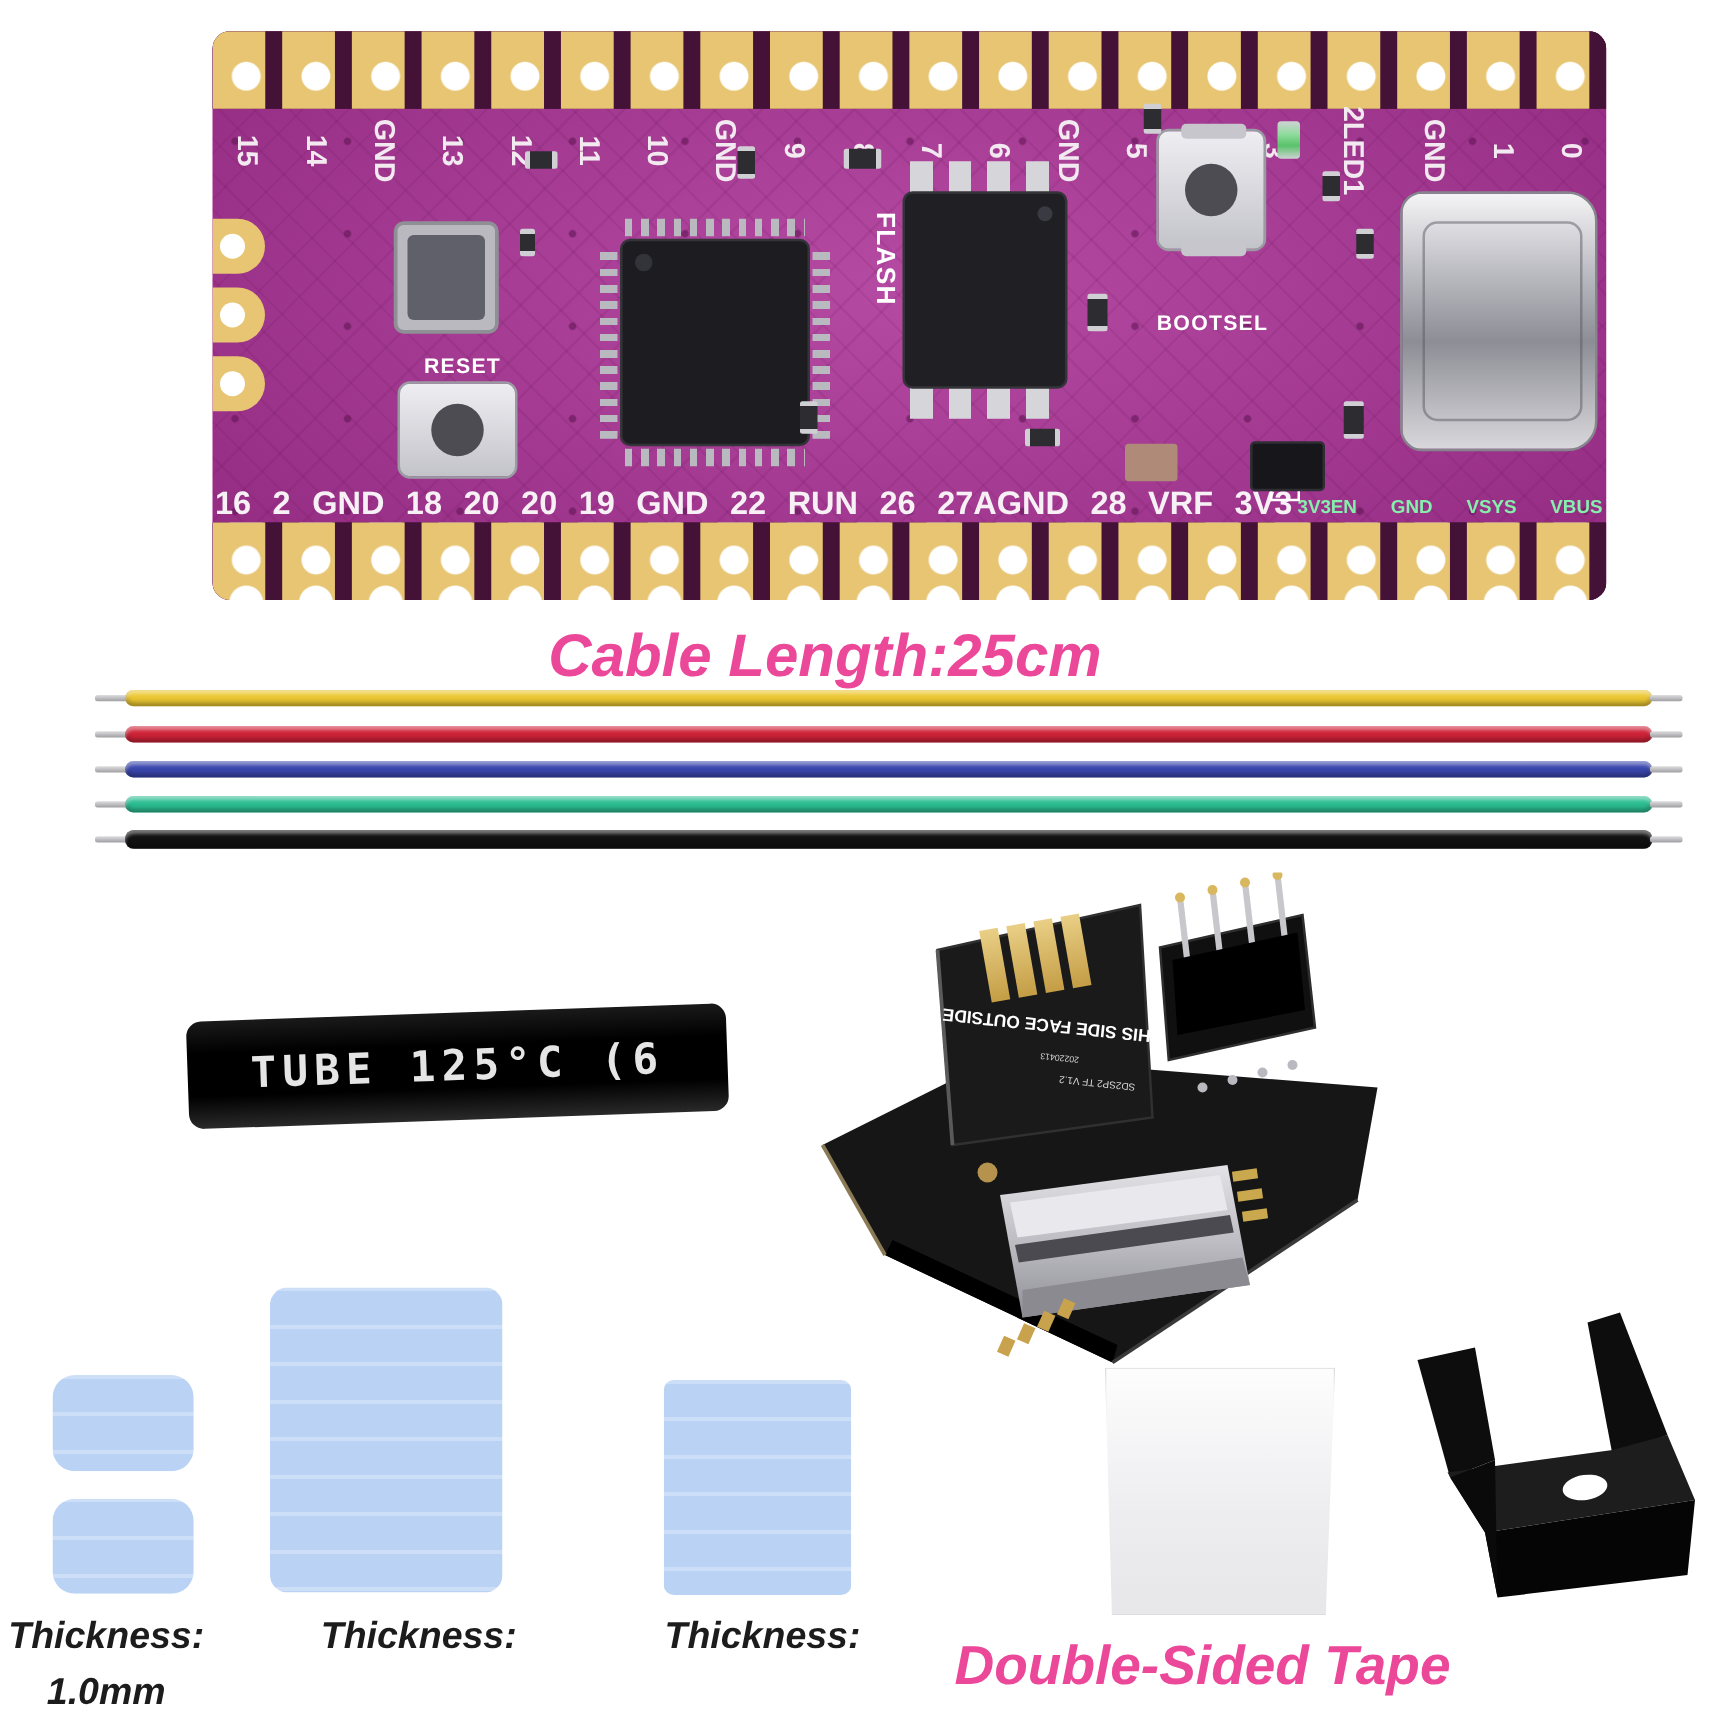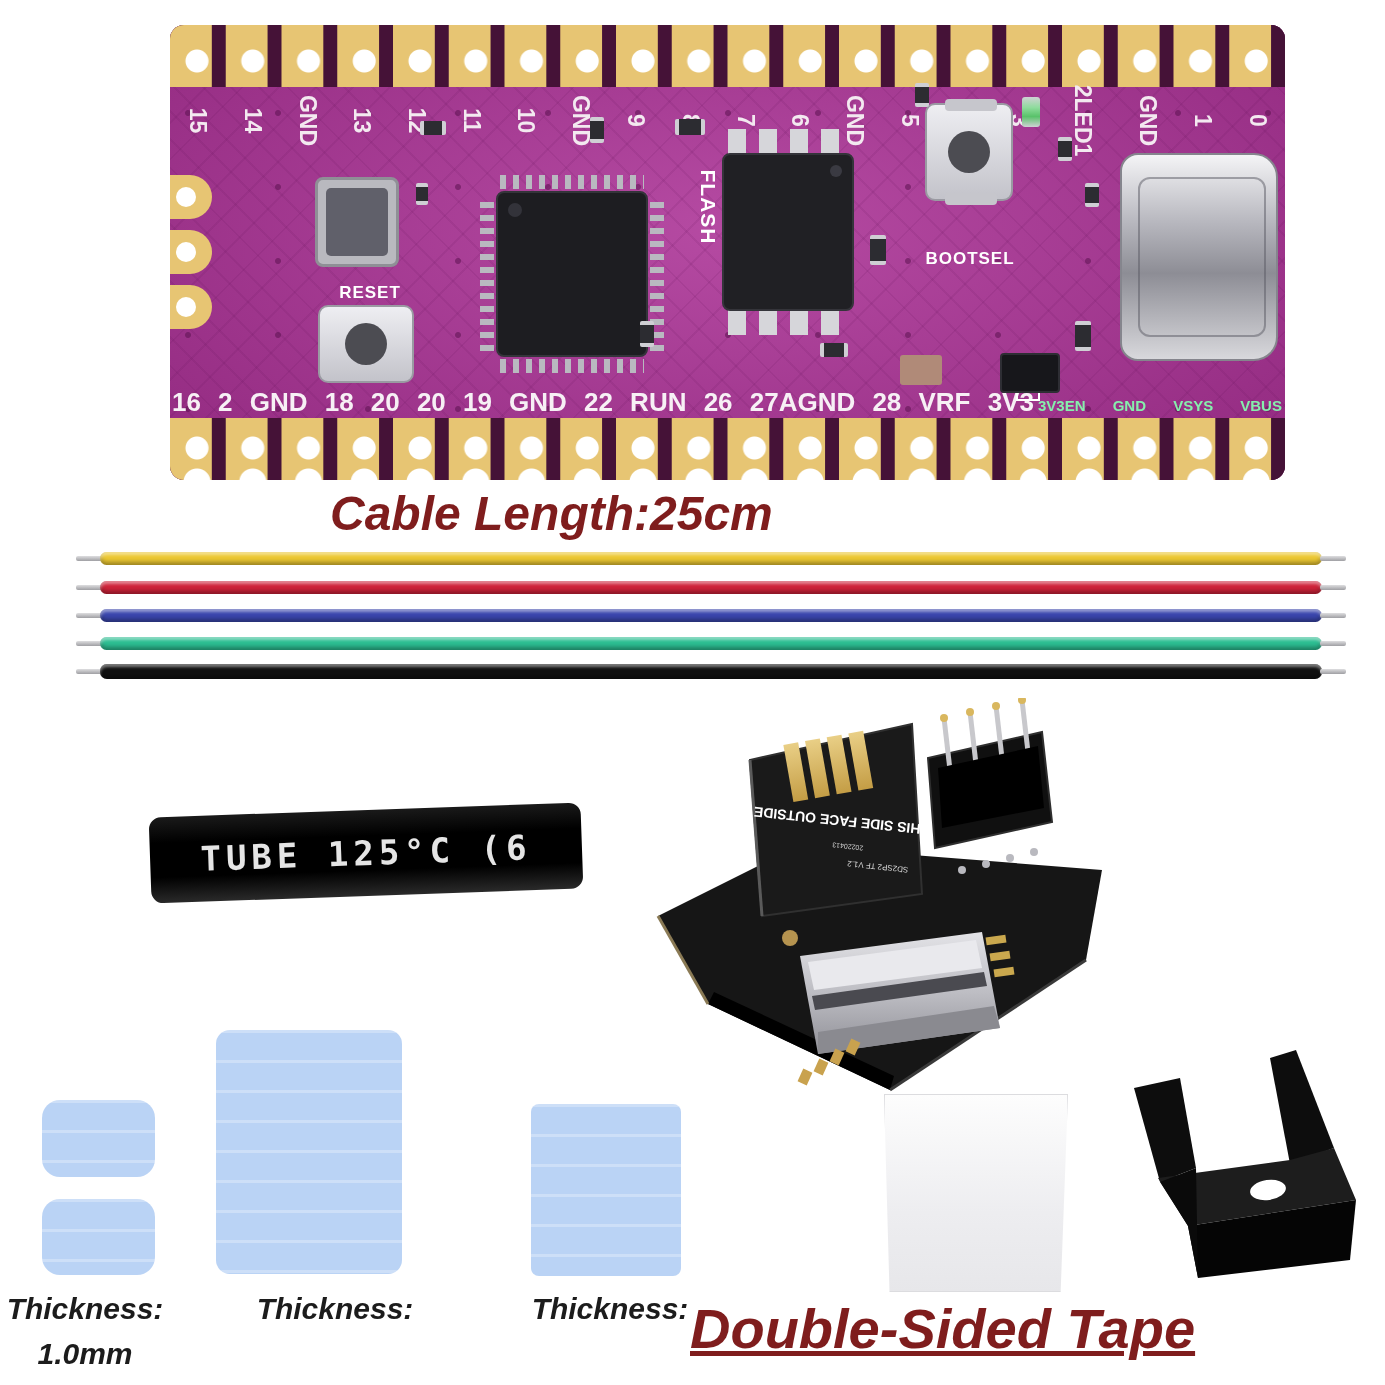--- a/index.html
+++ b/index.html
@@ -1,25 +1,25 @@
 <!DOCTYPE html>
 <html><head>
 <meta charset="utf-8">
 <style>
   html,body{margin:0;padding:0;background:#fff;}
   #canvas{position:relative;width:1385px;height:1385px;background:#fff;overflow:hidden;
           font-family:"Liberation Sans",sans-serif;}
   .abs{position:absolute;}
 
   
-  .heading{font-weight:bold;font-style:italic;color:#7f1d1d;white-space:nowrap;}
+  .heading{font-weight:bold;font-style:italic;color:#ec4899;text-align:center;white-space:nowrap;margin-top:12px;}
   #cable-heading{left:330px;top:486px;width:660px;font-size:48px;}
   #heat-heading{left:135px;top:722px;width:460px;font-size:44px;}
   #thermal-heading{left:160px;top:946px;width:380px;font-size:44px;}
-  #tape-heading{left:690px;top:1296px;width:600px;font-size:56px;text-decoration:underline;}
+  #tape-heading{left:662px;top:1296px;width:600px;font-size:44px;}
 
   
   #pcb{left:170px;top:25px;width:1115px;height:455px;border-radius:14px;overflow:hidden;
        background:#ad3698;}
   #pcb .texture{left:0;top:0;right:0;bottom:0;
     background:
       radial-gradient(circle at 18px 14px, rgba(92,17,80,.55) 2.5px, transparent 3.5px),
       repeating-linear-gradient(45deg, rgba(90,10,80,.10) 0 2px, transparent 2px 20px),
       repeating-linear-gradient(-45deg, rgba(90,10,80,.10) 0 2px, transparent 2px 26px),
       radial-gradient(ellipse at 50% 45%, rgba(255,255,255,.10), rgba(40,0,35,.18) 90%);

